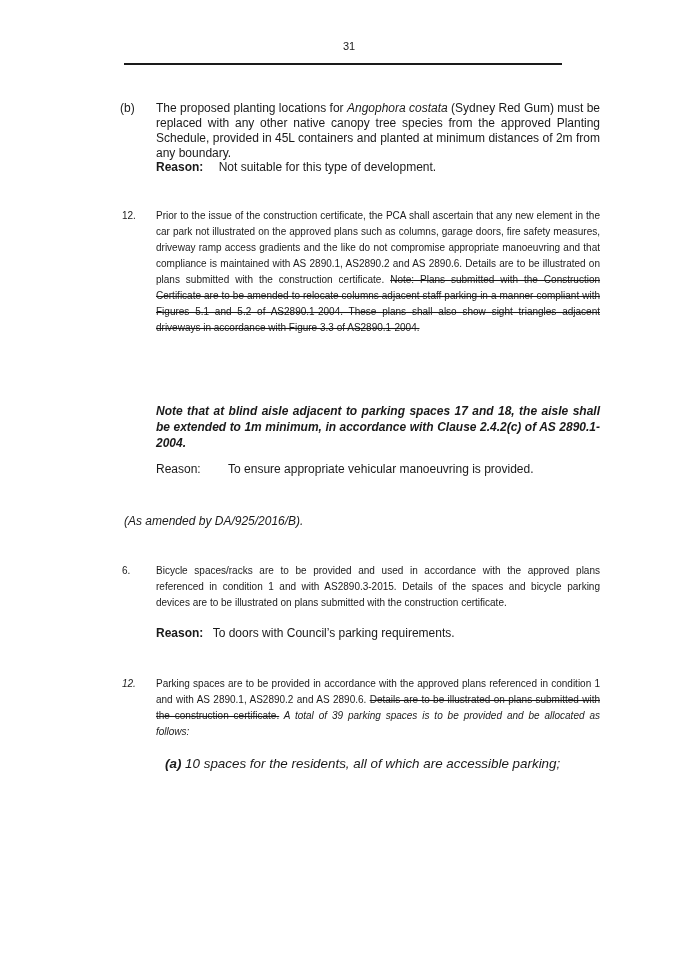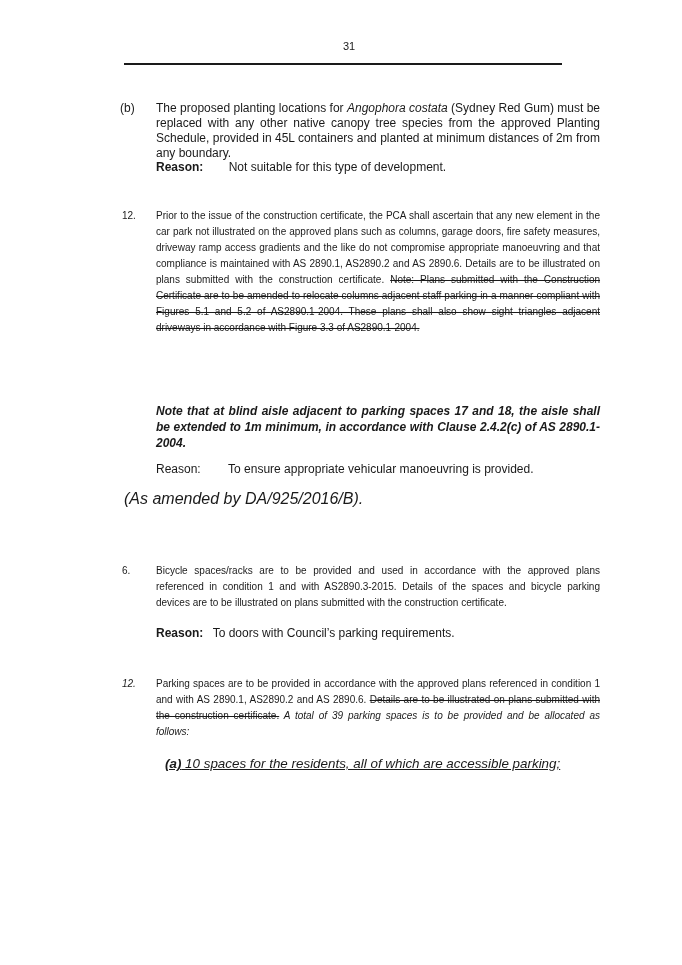--- a/index.html
+++ b/index.html
@@ -13,39 +13,39 @@
   .sub-b .label { position: absolute; left: -36px; top: 0; }
   .reason-row { position: absolute; font-size: 12px; line-height: 15px; }
   .reason-row b { font-weight: bold; }
 
   .cond { position: absolute; left: 156px; width: 444px; font-size: 10px; line-height: 16px; text-align: justify; }
   .cond .num { position: absolute; left: -34px; top: 0; }
   .strike { text-decoration: line-through; }
   .it { font-style: italic; }
 
   .note { position: absolute; left: 156px; width: 444px; font-size: 12px; line-height: 16px; font-style: italic; text-align: justify; font-weight: bold; }
-  .amended { position: absolute; left: 124px; top: 490px; font-size: 16px; font-style: italic; }
+  .amended { position: absolute; left: 124px; top: 514px; font-size: 12px; font-style: italic; }
 
   .sublist { position: absolute; left: 165px; font-size: 13.4px; line-height: 16px; font-style: italic; }
-  .sublist div { white-space: nowrap; text-decoration: underline; }
+  .sublist div { white-space: nowrap; }
   .sublist b { font-weight: bold; }
 </style>
 </head>
 <body>
 
 <div class="page-number">31</div>
 <div class="header-rule"></div>
 
 <div class="block sub-b">
   <span class="label">(b)</span>
   <span>The proposed planting locations for </span><span class="it">Angophora costata</span><span> (Sydney Red Gum) must be replaced with any other native canopy tree species from the approved Planting Schedule, provided in 45L containers and planted at minimum distances of 2m from any boundary.</span>
 </div>
 <div class="reason-row" style="left:156px; top:160px;">
   <b>Reason:</b>
-  <span style="margin-left:22px;">Not suitable for this type of development.</span>
+  <span style="margin-left:12px;">Not suitable for this type of development.</span>
 </div>
 
 <div class="cond" style="top:208px;">
   <span class="num">12.</span>
   <span>Prior to the issue of the construction certificate, the PCA shall ascertain that any new element in the car park not illustrated on the approved plans such as columns, garage doors, fire safety measures, driveway ramp access gradients and the like do not compromise appropriate manoeuvring and that compliance is maintained with AS 2890.1, AS2890.2 and AS 2890.6.  Details are to be illustrated on plans submitted with the construction certificate. </span><span class="strike">Note: Plans submitted with the Construction Certificate are to be amended to relocate columns adjacent staff parking in a manner compliant with Figures 5.1 and 5.2 of AS2890.1-2004. These plans shall also show sight triangles adjacent driveways in accordance with Figure 3.3 of AS2890.1-2004.</span>
 </div>
 <div class="note" style="top:403px;">Note that at blind aisle adjacent to parking spaces 17 and 18, the aisle shall be extended to 1m minimum, in accordance with Clause 2.4.2(c) of AS 2890.1-2004.</div>
 <div class="reason-row" style="left:156px; top:462px;">
   <span>Reason:</span>
   <span style="margin-left:24px;">To ensure appropriate vehicular manoeuvring is provided.</span>

